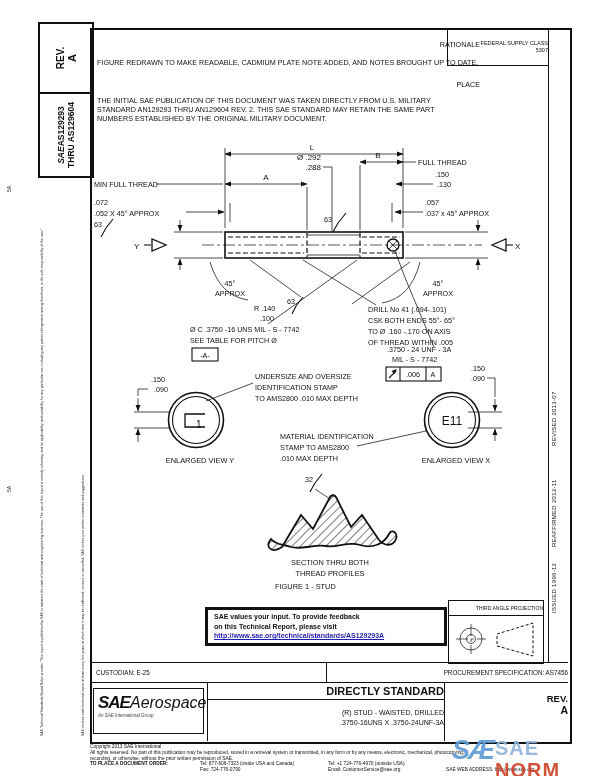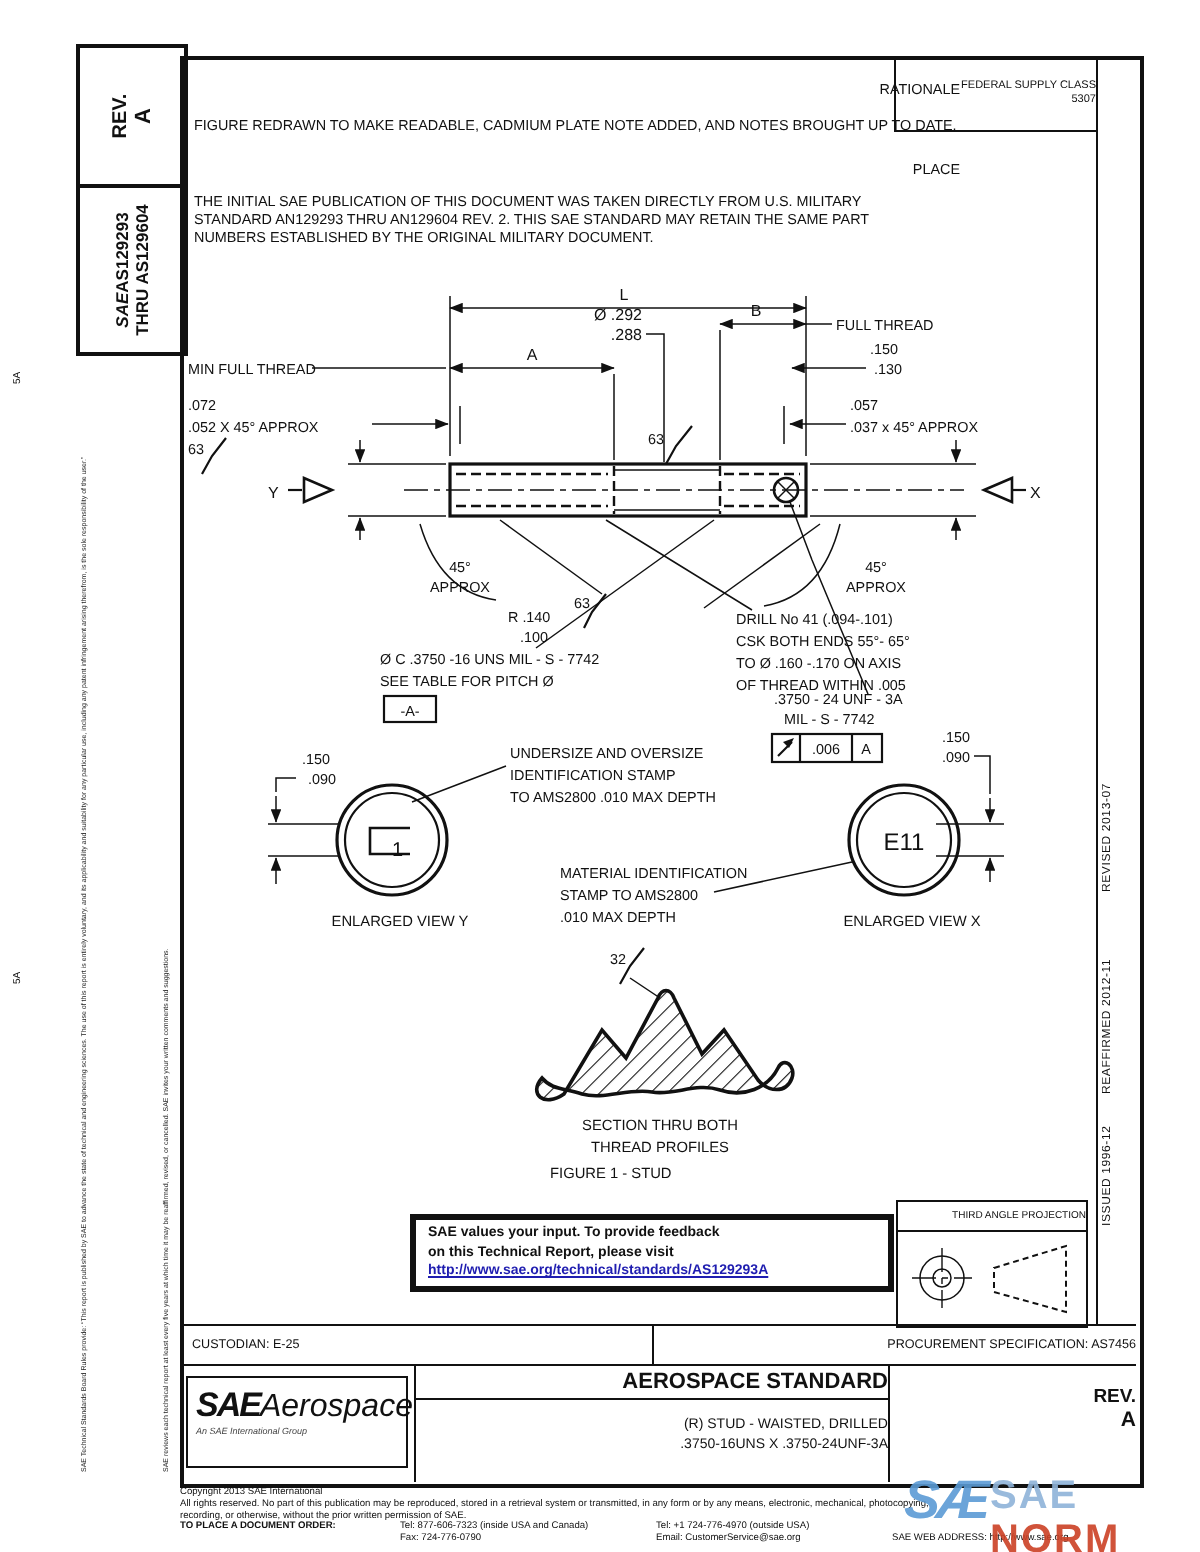--- a/index.html
+++ b/index.html
@@ -303,21 +303,21 @@
 </div>
 
 <div class="abs" style="left:90px;top:682px;width:478px;height:58px;border-top:1.5px solid #111;display:flex;">
   <div style="width:117px;border-right:1.5px solid #111;position:relative;">
     <div class="abs thinb" style="left:3px;top:5px;right:3px;bottom:7px;padding:4px 2px 0 4px;">
       <span class="b i" style="font-size:17px;letter-spacing:-1px;">SAE</span><span class="i" style="font-size:16px;">Aerospace</span>
       <div class="i" style="font-size:4.5px;color:#444;">An SAE International Group</div>
     </div>
   </div>
   <div style="width:236px;border-right:1.5px solid #111;">
-    <div class="ctr b" style="font-size:11px;line-height:16px;height:16px;border-bottom:1.5px solid #111;">AEROSPACE STANDARD</div>
+    <div class="ctr b" style="font-size:11px;line-height:16px;height:16px;border-bottom:1.5px solid #111;">DIRECTLY STANDARD</div>
     <div class="ctr" style="font-size:7px;line-height:9.5px;padding-top:8px;">
       <div>(R) STUD - WAISTED, DRILLED</div>
       <div>.3750-16UNS X .3750-24UNF-3A</div>
     </div>
   </div>
   <div class="ctr" style="flex:1;padding-top:10px;">
     <div class="b" style="font-size:9.5px;">REV.</div>
     <div class="b" style="font-size:10.5px;">A</div>
   </div>
 </div>

